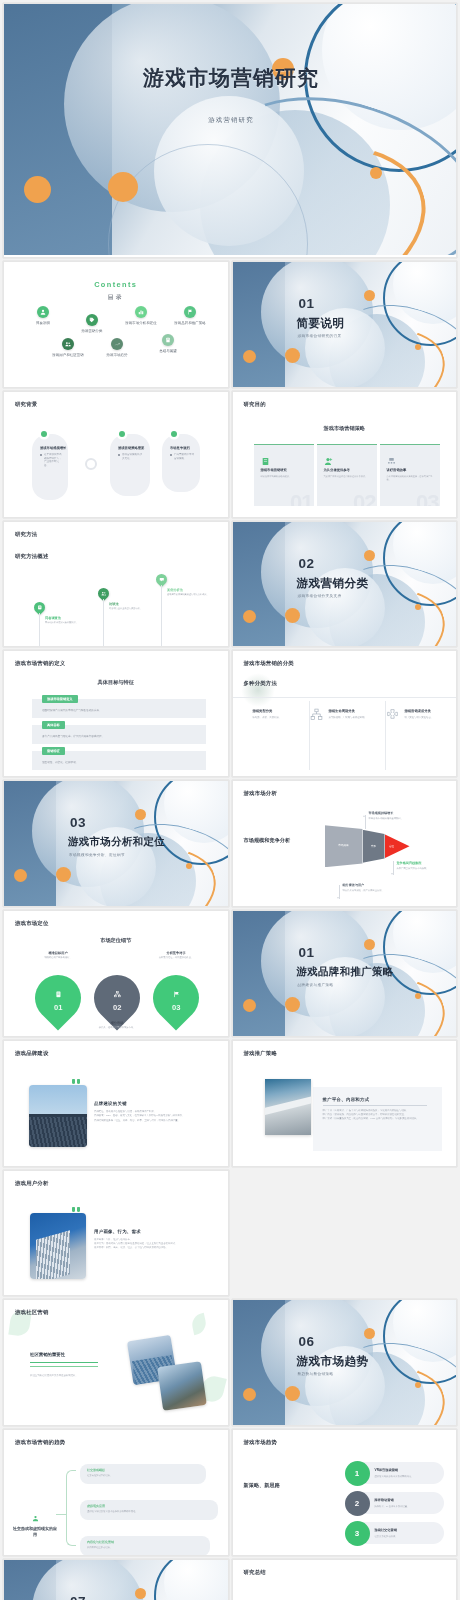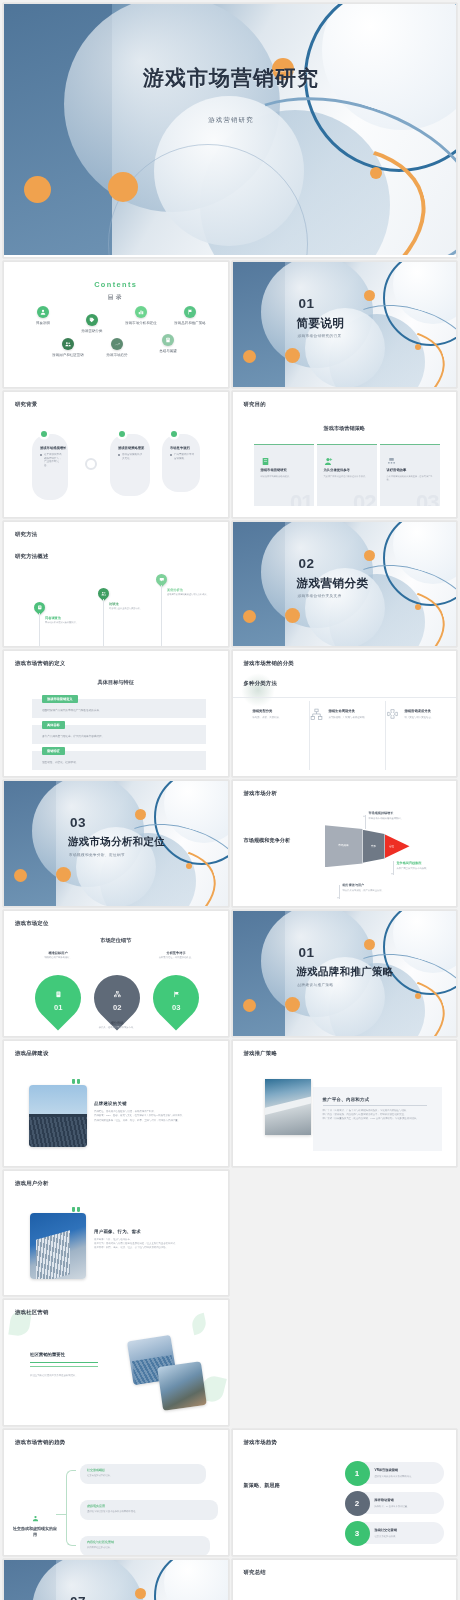--- a/index.html
+++ b/index.html
@@ -761,20 +761,39 @@
       <div style="position:absolute;left:26px;top:74px;width:66px;font-size:2.4px;color:#a4a9b3;line-height:1.6;">以社区为核心沉淀用户关系并促进长期活跃。</div>
       <div class="photo" style="left:126px;top:38px;width:44px;height:44px;transform:rotate(-9deg);
            background:linear-gradient(170deg,#c9d8e7 0%,#98b3cd 40%,#3b6a97 100%);">
         <div style="position:absolute;left:2px;bottom:0;width:40px;height:24px;
              background:repeating-linear-gradient(70deg,#4c79a2 0 2px,#7497b7 2px 4px);"></div>
       </div>
       <div class="photo" style="left:156px;top:64px;width:44px;height:44px;transform:rotate(-8deg);
            background:linear-gradient(160deg,#bcd2e4 0%,#6c8fab 44%,#5e6a62 72%,#a98c6e 100%);"></div>
     </div>
 
+    <div class="slide">
+      <div class="sec">
+        <div class="sec-left"></div>
+        <div class="bluegrey" style="left:96px;top:52px;width:96px;height:96px;"></div>
+        <div class="sec-c1"></div>
+        <div class="sec-c2b"></div>
+        <div class="sec-c2"></div>
+        <div class="sec-ring"></div>
+        <div class="sec-sw2"></div>
+        <div class="sec-sw"></div>
+        <div class="dot" style="left:10px;top:88px;width:13px;height:13px;"></div>
+        <div class="dot" style="left:52px;top:86px;width:15px;height:15px;"></div>
+        <div class="dot" style="left:131px;top:28px;width:11px;height:11px;"></div>
+        <div class="dot" style="left:182px;top:82px;width:6px;height:6px;"></div>
+        <div class="sec-num">06</div>
+        <div class="sec-ttl">游戏市场趋势</div>
+        <div class="sec-desc">新趋势与新营销策略</div>
+      </div>
+    </div>
   </div>
 
   <div class="row">
 
     <div class="slide">
       <div class="hd">游戏市场营销的趋势</div>
 
       <div class="mm-root" style="left:8px;top:78px;">
         <svg viewBox="0 0 16 16">
             <circle cx="8" cy="4.6" r="2.6"></circle>

